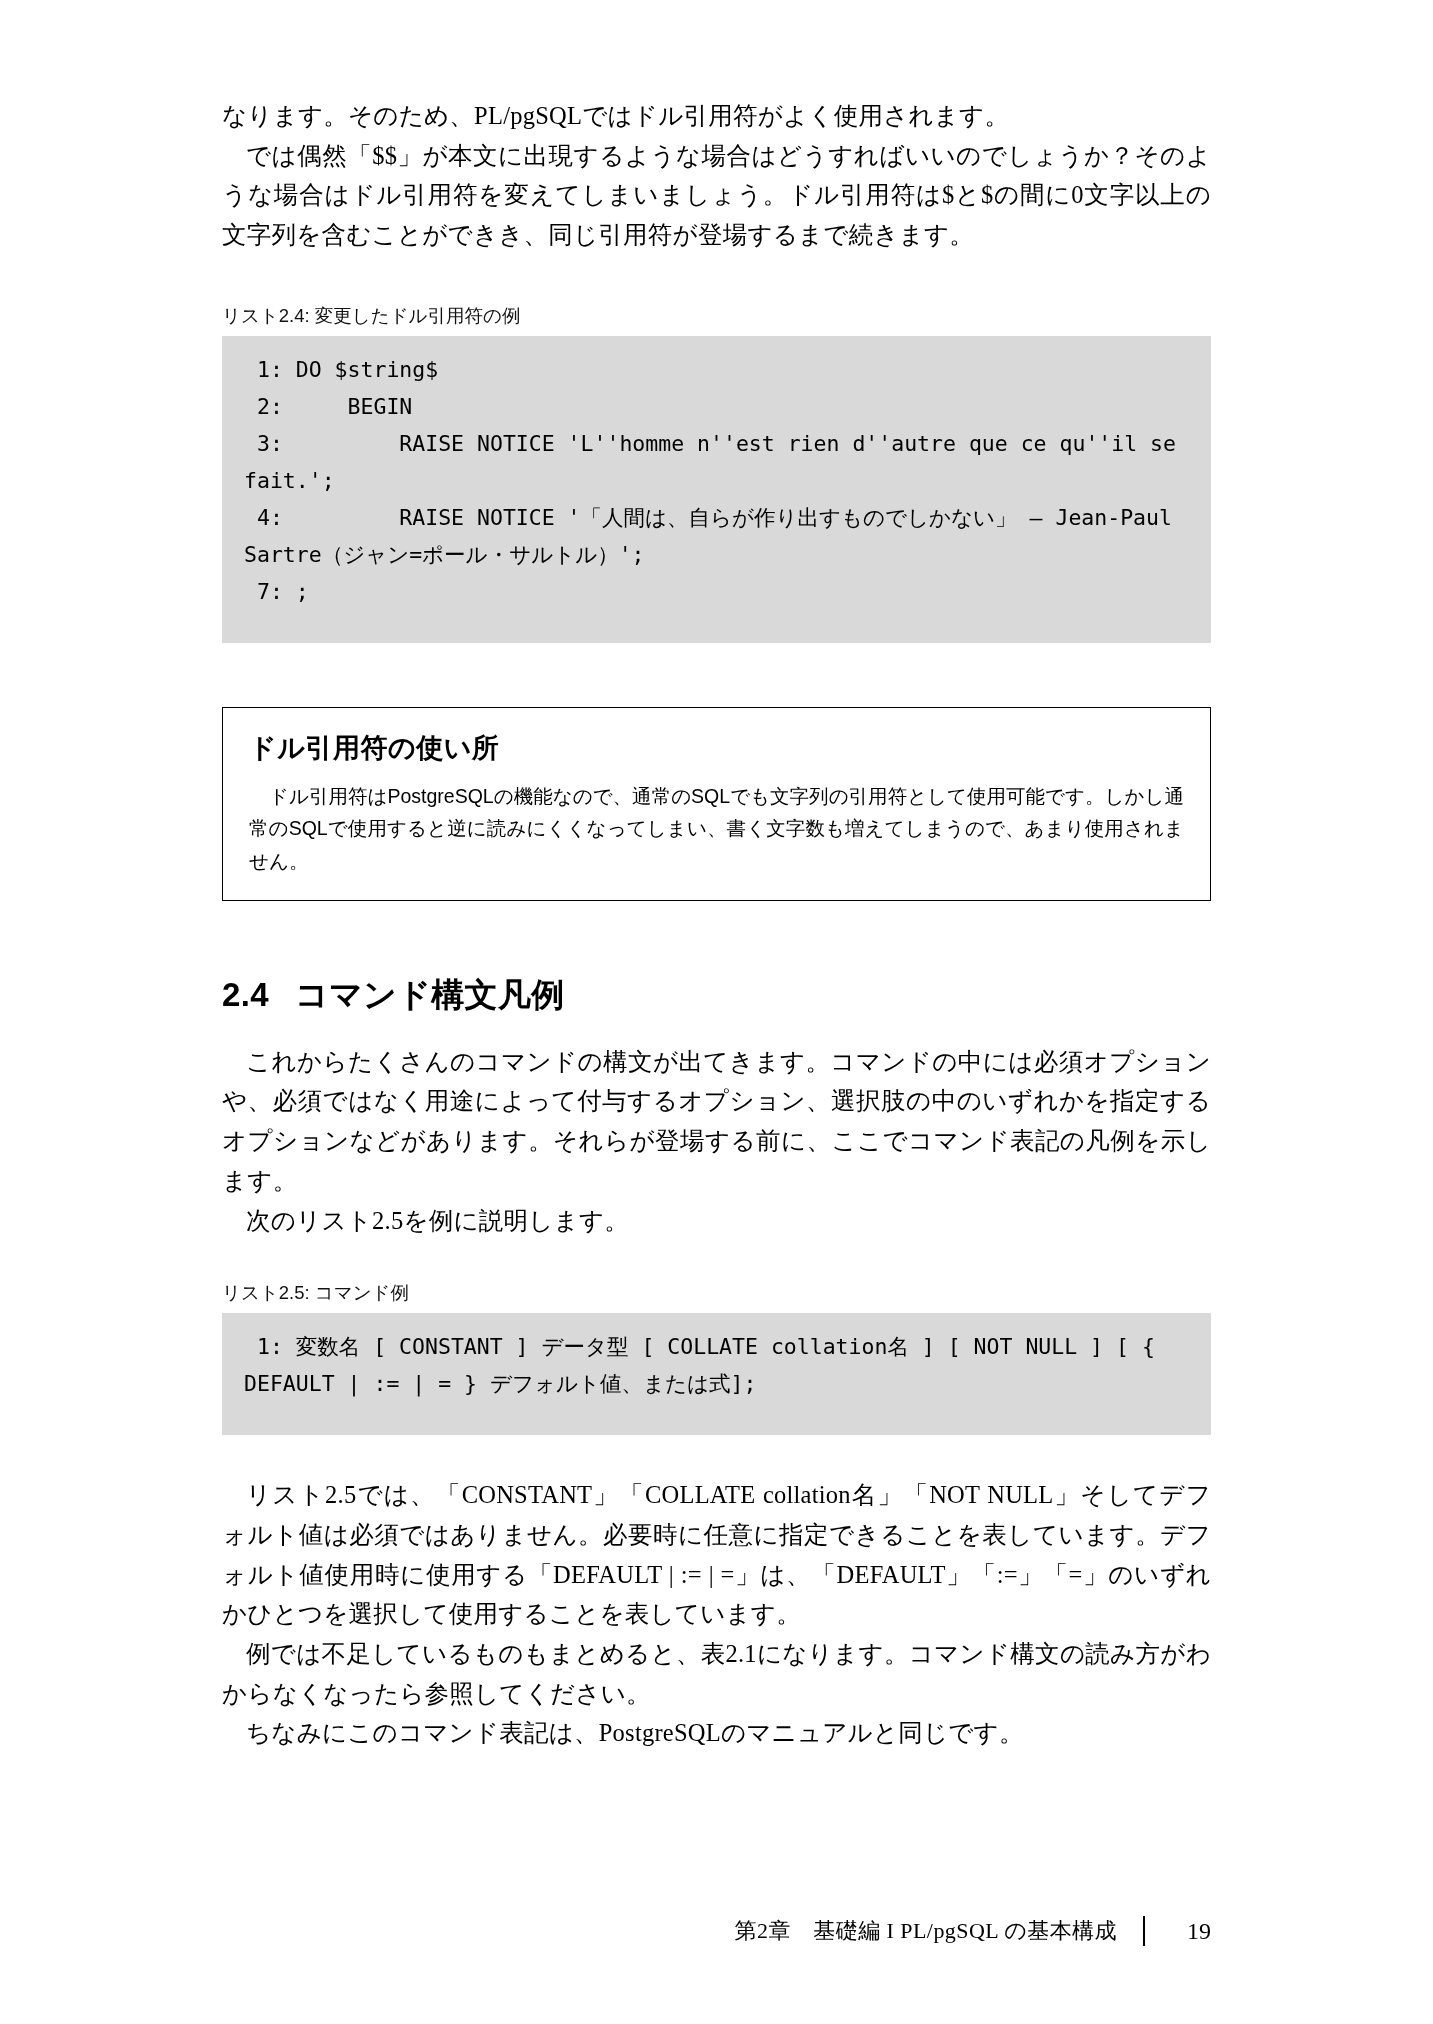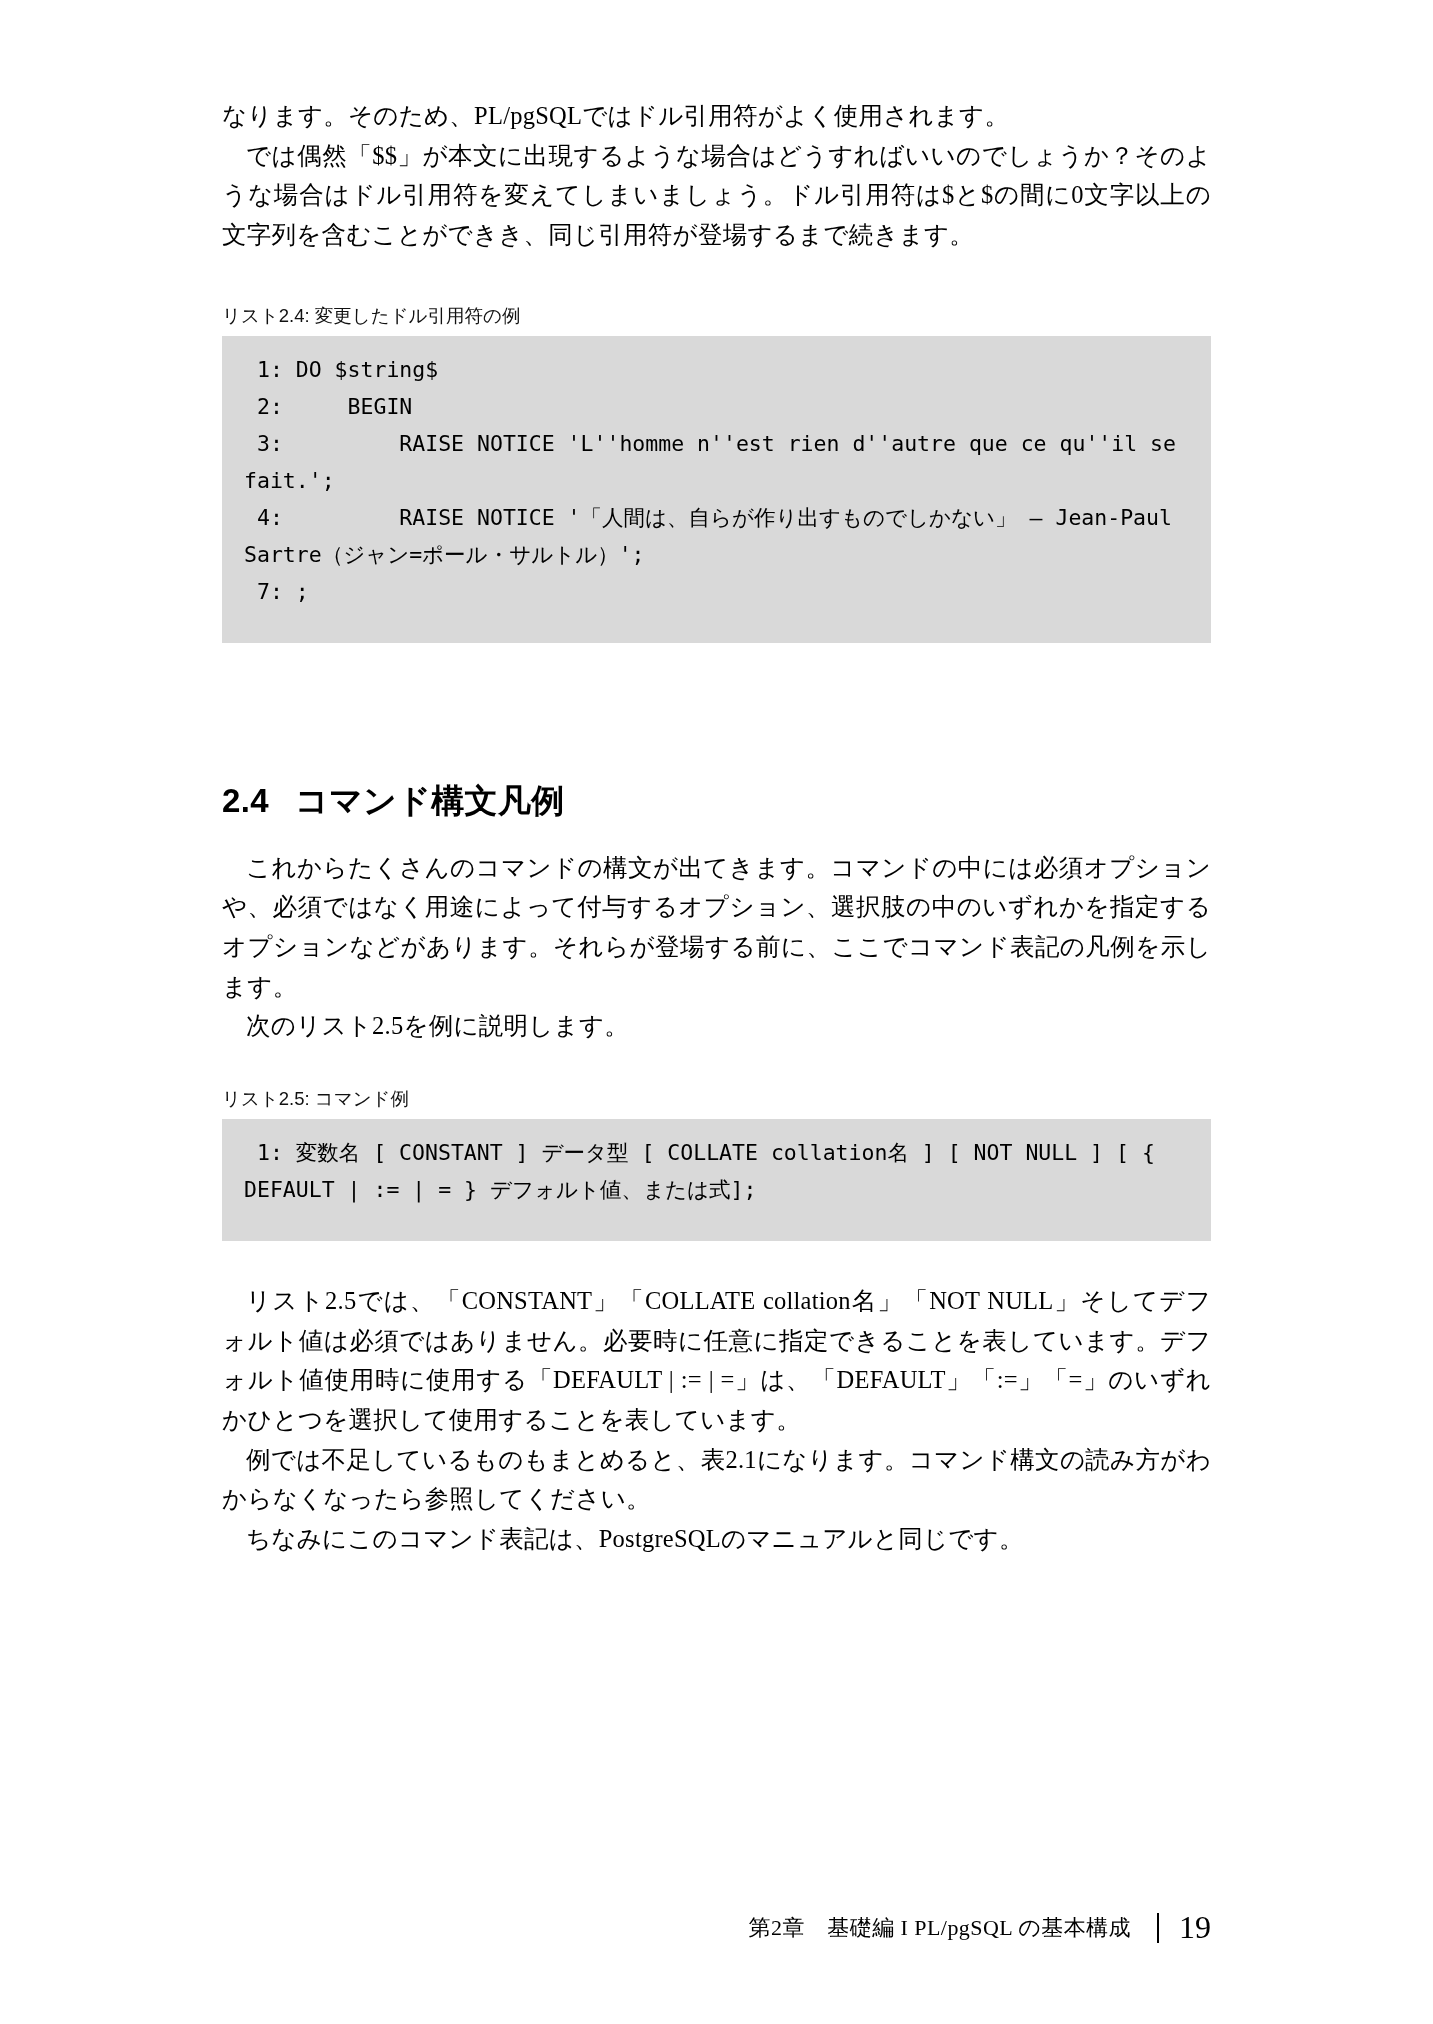--- a/index.html
+++ b/index.html
@@ -103,21 +103,22 @@
   .footer .chapter {
     letter-spacing: 0.02em;
   }
   .footer .rule {
     width: 2px;
     height: 30px;
     background: #000;
     margin: 0 20px 0 26px;
   }
   .footer .pageno {
-    font-size: 32px;
+    font-size: 24px;
+    margin-left: 22px;
   }
   .sp-24 { height: 24px; }
   .sp-32 { height: 32px; }
   .sp-40 { height: 40px; }
   .sp-64 { height: 64px; }
   .sp-72 { height: 72px; }
 </style>
 </head>
 <body>
 
@@ -133,20 +134,24 @@
   <div class="codeblock">
     <div class="codeline"> 1: DO $string$</div>
     <div class="codeline"> 2:     BEGIN</div>
     <div class="codeline"> 3:         RAISE NOTICE 'L''homme n''est rien d''autre que ce qu''il se fait.';</div>
     <div class="codeline"> 4:         RAISE NOTICE '「人間は、自らが作り出すものでしかない」 – Jean-Paul Sartre（ジャン=ポール・サルトル）';</div>
     <div class="codeline"> 7: ;</div>
   </div>
 
   <div class="sp-64"></div>
 
+  <div class="columnbox">
+    <h3>ドル引用符の使い所</h3>
+    <p>ドル引用符はPostgreSQLの機能なので、通常のSQLでも文字列の引用符として使用可能です。しかし通常のSQLで使用すると逆に読みにくくなってしまい、書く文字数も増えてしまうので、あまり使用されません。</p>
+  </div>
 
   <div class="sp-72"></div>
 
   <h2 class="section-head">
     <span class="num">2.4</span><span>コマンド構文凡例</span>
   </h2>
 
   <div class="sp-24"></div>
 
   <p class="para indent">これからたくさんのコマンドの構文が出てきます。コマンドの中には必須オプションや、必須ではなく用途によって付与するオプション、選択肢の中のいずれかを指定するオプションなどがあります。それらが登場する前に、ここでコマンド表記の凡例を示します。</p>

